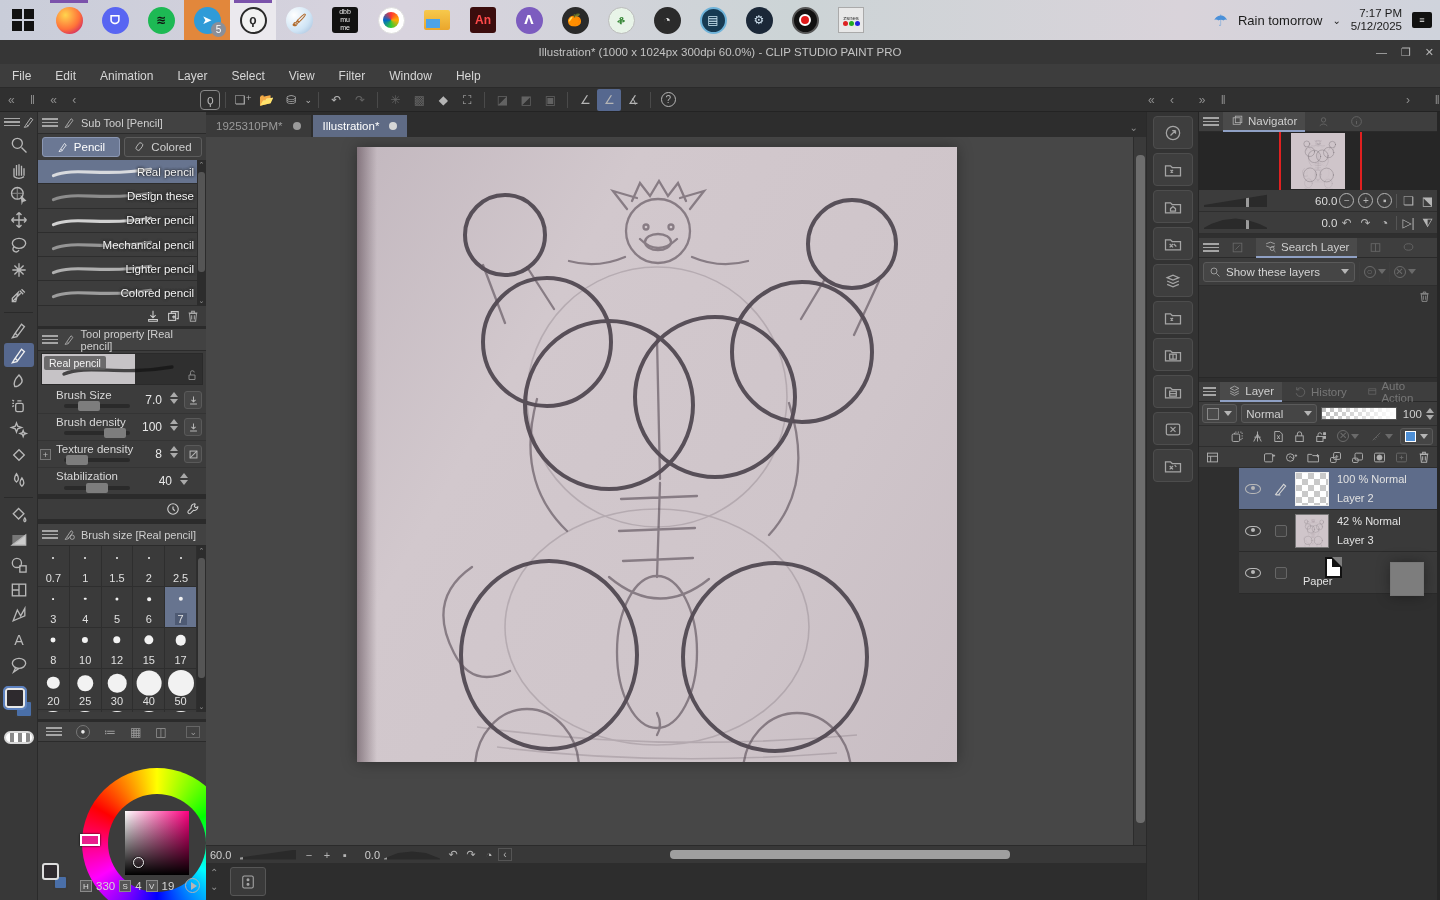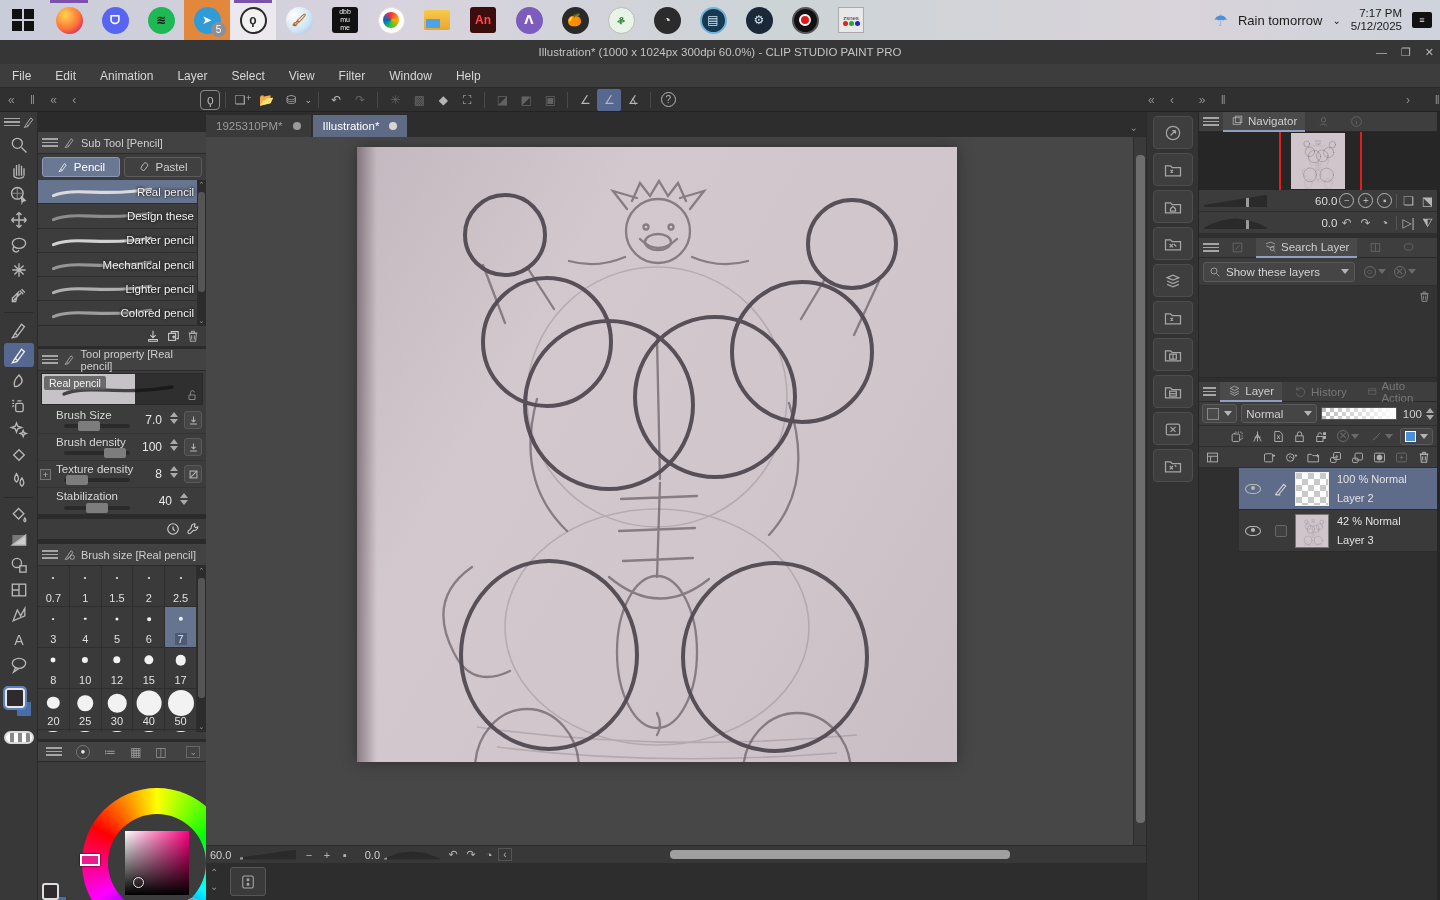--- a/index.html
+++ b/index.html
@@ -40,21 +40,21 @@
   .tool svg{stroke:#b8b8b8;fill:none;stroke-width:1.6;}
   .tool.sel svg{stroke:#f0f0f0;}
   .tdiv{height:1px;background:#2a2a2a;margin:5px 4px;}
   .fgbg{position:absolute;left:5px;top:576px;width:30px;height:34px;}
   .fg-sw{position:absolute;left:0;top:0;width:20px;height:20px;background:#2e2a2e;border:2px solid #e8e8e8;border-radius:3px;outline:2px solid #5d82c1;z-index:2;}
   .bg-sw{position:absolute;left:10px;top:12px;width:18px;height:18px;background:#4a6fa8;border:2px solid #3a3a3a;border-radius:3px;}
   .chip-pill{position:absolute;left:4px;top:619px;width:30px;height:13px;border:2px solid #d9d9d9;border-radius:7px;background:repeating-linear-gradient(90deg,#fff 0 4px,#888 4px 8px);}
 
   
   .lpanels{position:absolute;left:38px;top:112px;width:168px;height:788px;background:#2b2b2b;}
-  .panel{position:absolute;left:0;width:168px;background:#3c3c3c;margin-top:20px;}
+  .panel{position:absolute;left:0;width:168px;background:#3c3c3c;}
   .p-head{height:22px;background:#424242;border-bottom:1px solid #2b2b2b;display:flex;align-items:center;font-size:11px;color:#cfcfcf;gap:5px;padding-left:4px;}
   .burger{width:16px;height:14px;display:flex;flex-direction:column;justify-content:center;gap:2px;}
   .burger i{height:1.5px;background:#a5a5a5;}
   .p-head svg{stroke:#b8b8b8;fill:none;stroke-width:1.5;}
 
   .st-tabs{display:flex;gap:4px;padding:3px 4px;}
   .st-tab{flex:1;height:20px;border:1px solid #5c5c5c;border-radius:3px;background:#404040;display:flex;align-items:center;justify-content:center;gap:5px;font-size:11.5px;color:#cfcfcf;}
   .st-tab.sel{background:#6b7894;border-color:#8b97b3;color:#fff;}
   .st-tab svg{stroke:currentColor;fill:none;stroke-width:1.5;}
   .pl-list{position:relative;height:146px;overflow:hidden;background:#353535;}
@@ -538,21 +538,21 @@
         <div class="st-tab sel">
             <svg width="12" height="12" viewBox="0 0 24 24">
               <use href="#sym-pen"></use>
             </svg>
             <span>Pencil</span>
           </div>
         <div class="st-tab">
             <svg width="12" height="12" viewBox="0 0 24 24">
               <rect x="6" y="4" width="9" height="16" rx="4" transform="rotate(35 12 12)"></rect>
             </svg>
-            <span>Pastel</span>
+            <span>Colored</span>
           </div>
       </div>
       <div class="pl-list">
         <div class="pl-row sel">
             <svg class="stroke">
               <use href="#sym-stroke"></use>
             </svg>
             <span class="pl-label">Real pencil</span>
           </div>
         <div class="pl-row">
@@ -1271,16 +1271,27 @@
       <span class="lyr-thumb">
           <svg width="34" height="34" viewBox="-40 -60 680 760">
             <use href="#sym-sketch"></use>
           </svg>
         </span>
       <div class="lyr-meta">
         <div>42 % Normal</div>
         <div>Layer 3</div>
       </div>
     </div>
+    <div class="lyr-row">
+      <span class="eye">
+          <i></i>
+        </span>
+      <span class="lyr-cb"></span>
+      <span class="lyr-thumb paper"></span>
+      <span class="paper-glyph"></span>
+      <div class="lyr-meta" style="margin-top:18px">
+        <div>Paper</div>
+      </div>
+    </div>
   </div>
 
   <div class="redge"></div>
 </div>
 
 </body></html>

